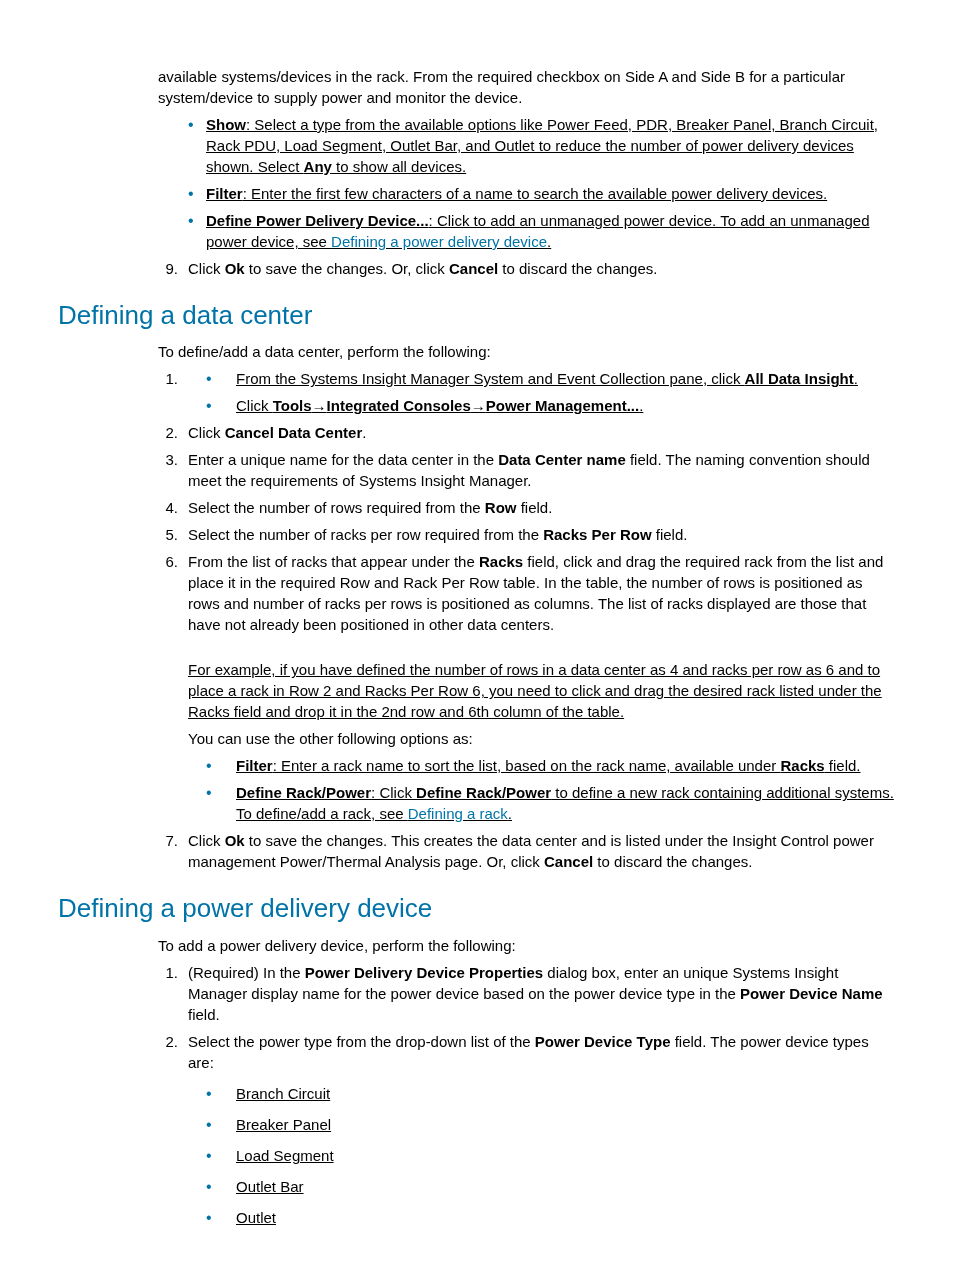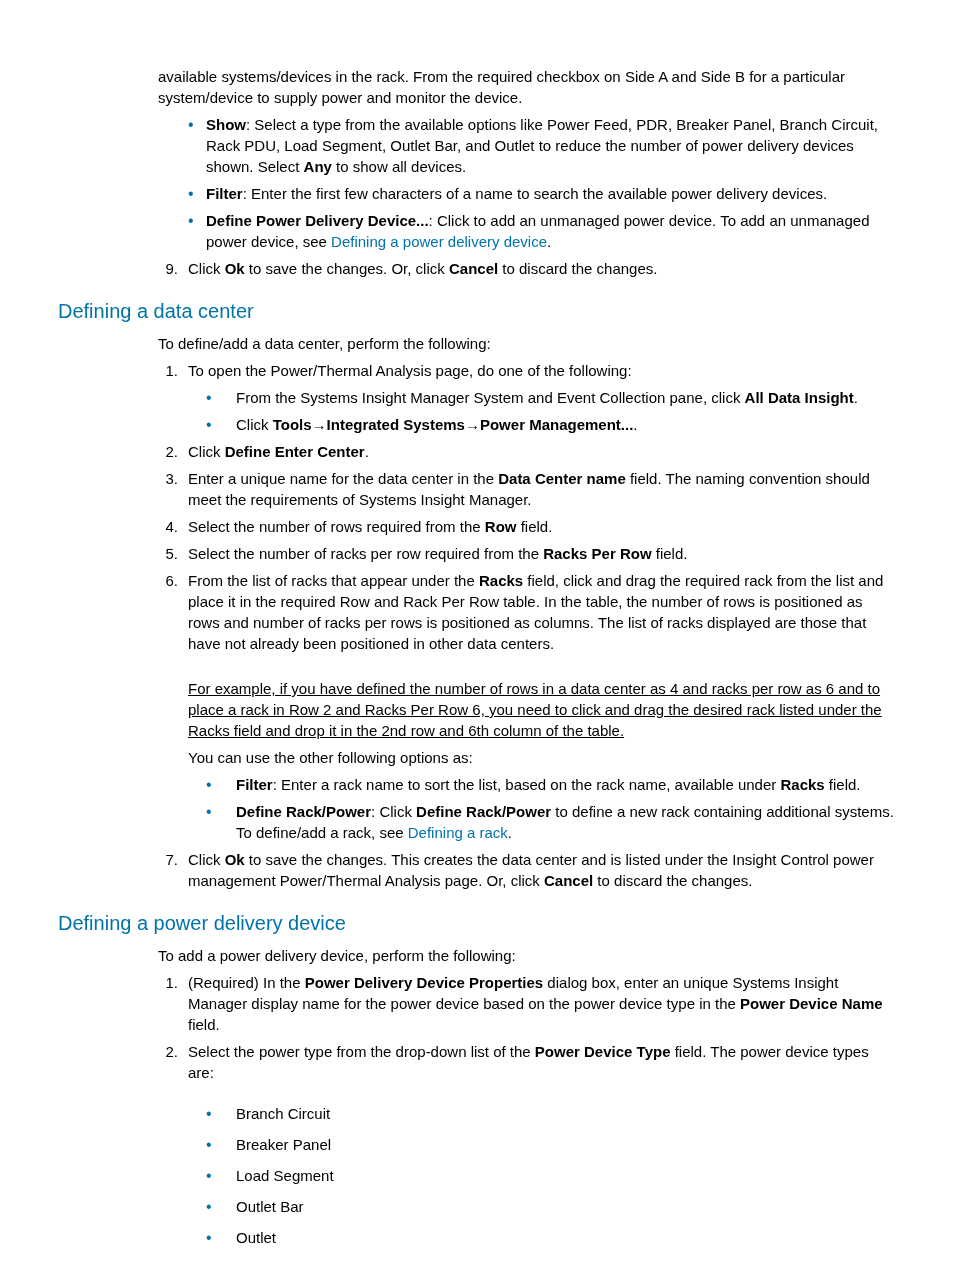--- a/index.html
+++ b/index.html
@@ -11,26 +11,26 @@
     margin: 0;
     padding: 60px 58px 40px 58px;
     width: 954px;
   }
   .content { margin-left: 100px; }
   p { margin: 6px 0; }
   .bold { font-weight: bold; }
   h2 {
     font-family: Arial, Helvetica, sans-serif;
     font-weight: normal;
-    font-size: 20px;
+    font-size: 26px;
     color: #0073a8;
     margin: 18px 0 8px -100px;
   }
   ul { list-style: none; padding: 0; margin: 4px 0 4px 30px; }
-  ul li { position: relative; padding-left: 18px; margin: 6px 0; }
+  ul li { position: relative; padding-left: 18px; margin: 6px 0; text-decoration: underline; }
   ul li::before {
     content: "•"; position: absolute; left: 0; top: 0;
     color: #0073a8; font-size: 16px;
   }
   ol { list-style: none; padding: 0; margin: 4px 0 4px 0; }
   ol li { position: relative; padding-left: 30px; margin: 6px 0; }
   ol li .num { position: absolute; left: 0; top: 0; text-align: right; width: 20px; }
   ol li ul { margin-left: 18px; }
   .link { color: #0073a8; }
   .arrow { font-family: Arial; }
@@ -46,47 +46,47 @@
     <li><span class="bold">Filter</span><span>: Enter the first few characters of a name to search the available power delivery devices.</span></li>
     <li><span class="bold">Define Power Delivery Device...</span><span>: Click to add an unmanaged power device. To add an unmanaged power device, see </span><span class="link">Defining a power delivery device</span><span>.</span></li>
   </ul>
   <ol>
     <li><span class="num">9.</span><span>Click </span><span class="bold">Ok</span><span> to save the changes. Or, click </span><span class="bold">Cancel</span><span> to discard the changes.</span></li>
   </ol>
 
   <h2>Defining a data center</h2>
   <p>To define/add a data center, perform the following:</p>
   <ol>
-    <li><span class="num">1.</span><span>To open the Power/Thermal Analysis page, do one of the following:</span>
+    <li><span class="num">1.</span>
       <ul>
         <li><span>From the Systems Insight Manager System and Event Collection pane, click </span><span class="bold">All Data Insight</span><span>.</span></li>
-        <li><span>Click </span><span class="bold">Tools</span><span class="arrow">→</span><span class="bold">Integrated Systems</span><span class="arrow">→</span><span class="bold">Power Management...</span><span>.</span></li>
+        <li><span>Click </span><span class="bold">Tools</span><span class="arrow">→</span><span class="bold">Integrated Consoles</span><span class="arrow">→</span><span class="bold">Power Management...</span><span>.</span></li>
       </ul>
     </li>
-    <li><span class="num">2.</span><span>Click </span><span class="bold">Define Enter Center</span><span>.</span></li>
+    <li><span class="num">2.</span><span>Click </span><span class="bold">Cancel Data Center</span><span>.</span></li>
     <li><span class="num">3.</span><span>Enter a unique name for the data center in the </span><span class="bold">Data Center name</span><span> field. The naming convention should meet the requirements of Systems Insight Manager.</span></li>
     <li><span class="num">4.</span><span>Select the number of rows required from the </span><span class="bold">Row</span><span> field.</span></li>
     <li><span class="num">5.</span><span>Select the number of racks per row required from the </span><span class="bold">Racks Per Row</span><span> field.</span></li>
     <li><span class="num">6.</span><span>From the list of racks that appear under the </span><span class="bold">Racks</span><span> field, click and drag the required rack from the list and place it in the required Row and Rack Per Row table. In the table, the number of rows is positioned as rows and number of racks per rows is positioned as columns. The list of racks displayed are those that have not already been positioned in other data centers.</span>
       <p style="margin-top:24px;text-decoration:underline;">For example, if you have defined the number of rows in a data center as 4 and racks per row as 6 and to place a rack in Row 2 and Racks Per Row 6, you need to click and drag the desired rack listed under the Racks field and drop it in the 2nd row and 6th column of the table.</p>
       <p>You can use the other following options as:</p>
       <ul>
         <li><span class="bold">Filter</span><span>: Enter a rack name to sort the list, based on the rack name, available under </span><span class="bold">Racks</span><span> field.</span></li>
         <li><span class="bold">Define Rack/Power</span><span>: Click </span><span class="bold">Define Rack/Power</span><span> to define a new rack containing additional systems. To define/add a rack, see </span><span class="link">Defining a rack</span><span>.</span></li>
       </ul>
     </li>
     <li><span class="num">7.</span><span>Click </span><span class="bold">Ok</span><span> to save the changes. This creates the data center and is listed under the Insight Control power management Power/Thermal Analysis page. Or, click </span><span class="bold">Cancel</span><span> to discard the changes.</span></li>
   </ol>
 
   <h2>Defining a power delivery device</h2>
   <p>To add a power delivery device, perform the following:</p>
   <ol>
     <li><span class="num">1.</span><span>(Required) In the </span><span class="bold">Power Delivery Device Properties</span><span> dialog box, enter an unique Systems Insight Manager display name for the power device based on the power device type in the </span><span class="bold">Power Device Name</span><span> field.</span></li>
     <li><span class="num">2.</span><span>Select the power type from the drop-down list of the </span><span class="bold">Power Device Type</span><span> field. The power device types are:</span>
-      <ul style="margin-top:20px;">
+      <ul style="margin-top:10px;">
         <li style="margin:10px 0;">Branch Circuit</li>
         <li style="margin:10px 0;">Breaker Panel</li>
         <li style="margin:10px 0;">Load Segment</li>
         <li style="margin:10px 0;">Outlet Bar</li>
         <li style="margin:10px 0;">Outlet</li>
       </ul>
     </li>
   </ol>
 
 </div>

